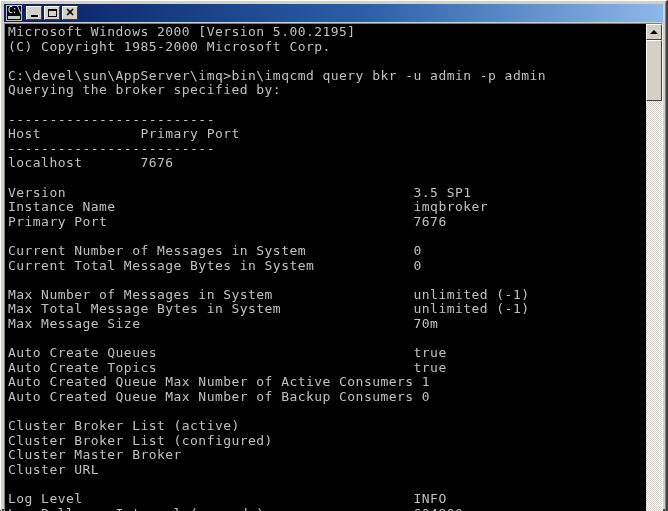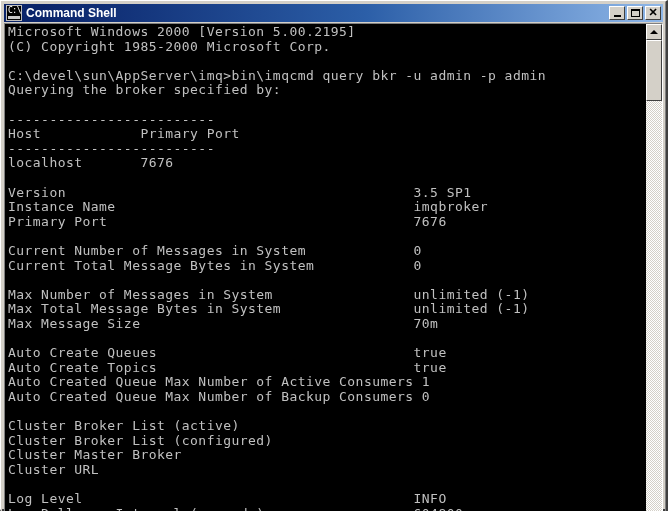--- a/index.html
+++ b/index.html
@@ -235,21 +235,20 @@
 <body>
 
 <div id="window">
   <div id="window-inner-bevel">
 
     <div id="titlebar">
       <div id="title-icon">
         <span class="glyph">C:\</span>
         <span class="bar"></span>
       </div>
-      <div id="title-text">Command Shell</div>
       <div id="title-buttons">
         <button class="tbtn min">
             <span class="in"></span>
           </button>
         <button class="tbtn max">
             <span class="in"></span>
           </button>
         <button class="tbtn close">
             <span class="in">✕</span>
           </button>

